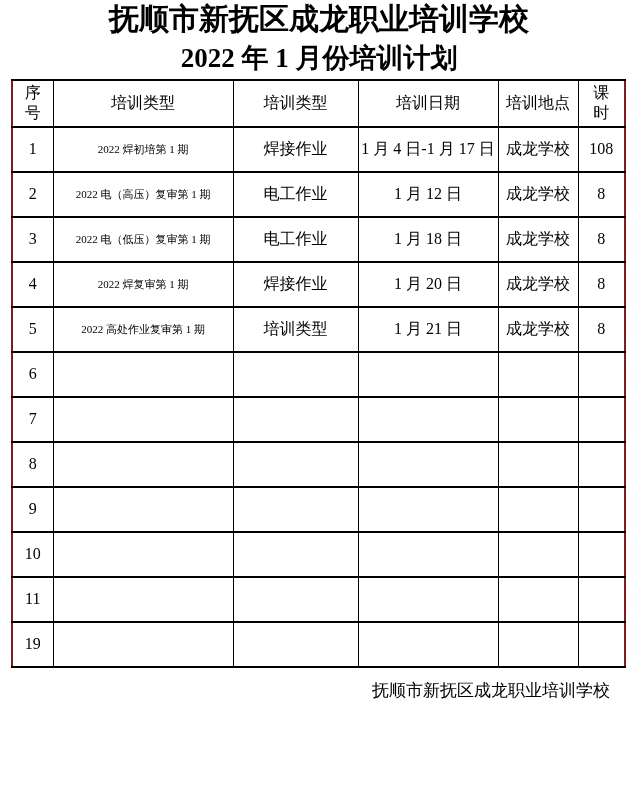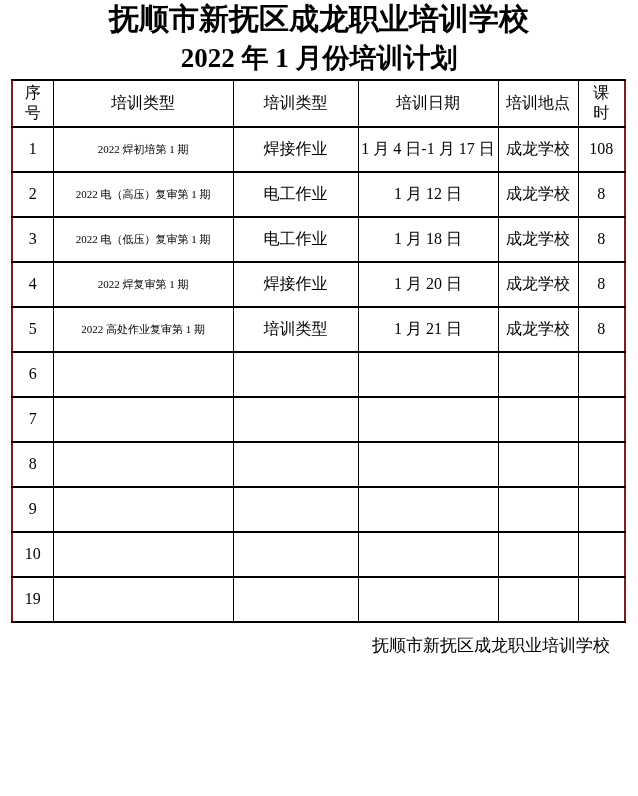--- a/index.html
+++ b/index.html
@@ -203,20 +203,28 @@
 
   <tr>
     <td>10</td>
     <td class="cell-class-name"></td>
     <td></td>
     <td></td>
     <td></td>
     <td></td>
   </tr>
 
+  <tr>
+    <td>11</td>
+    <td class="cell-class-name"></td>
+    <td></td>
+    <td></td>
+    <td></td>
+    <td></td>
+  </tr>
 
 
 
   <tr>
     <td>19</td>
     <td class="cell-class-name"></td>
     <td></td>
     <td></td>
     <td></td>
     <td></td>

